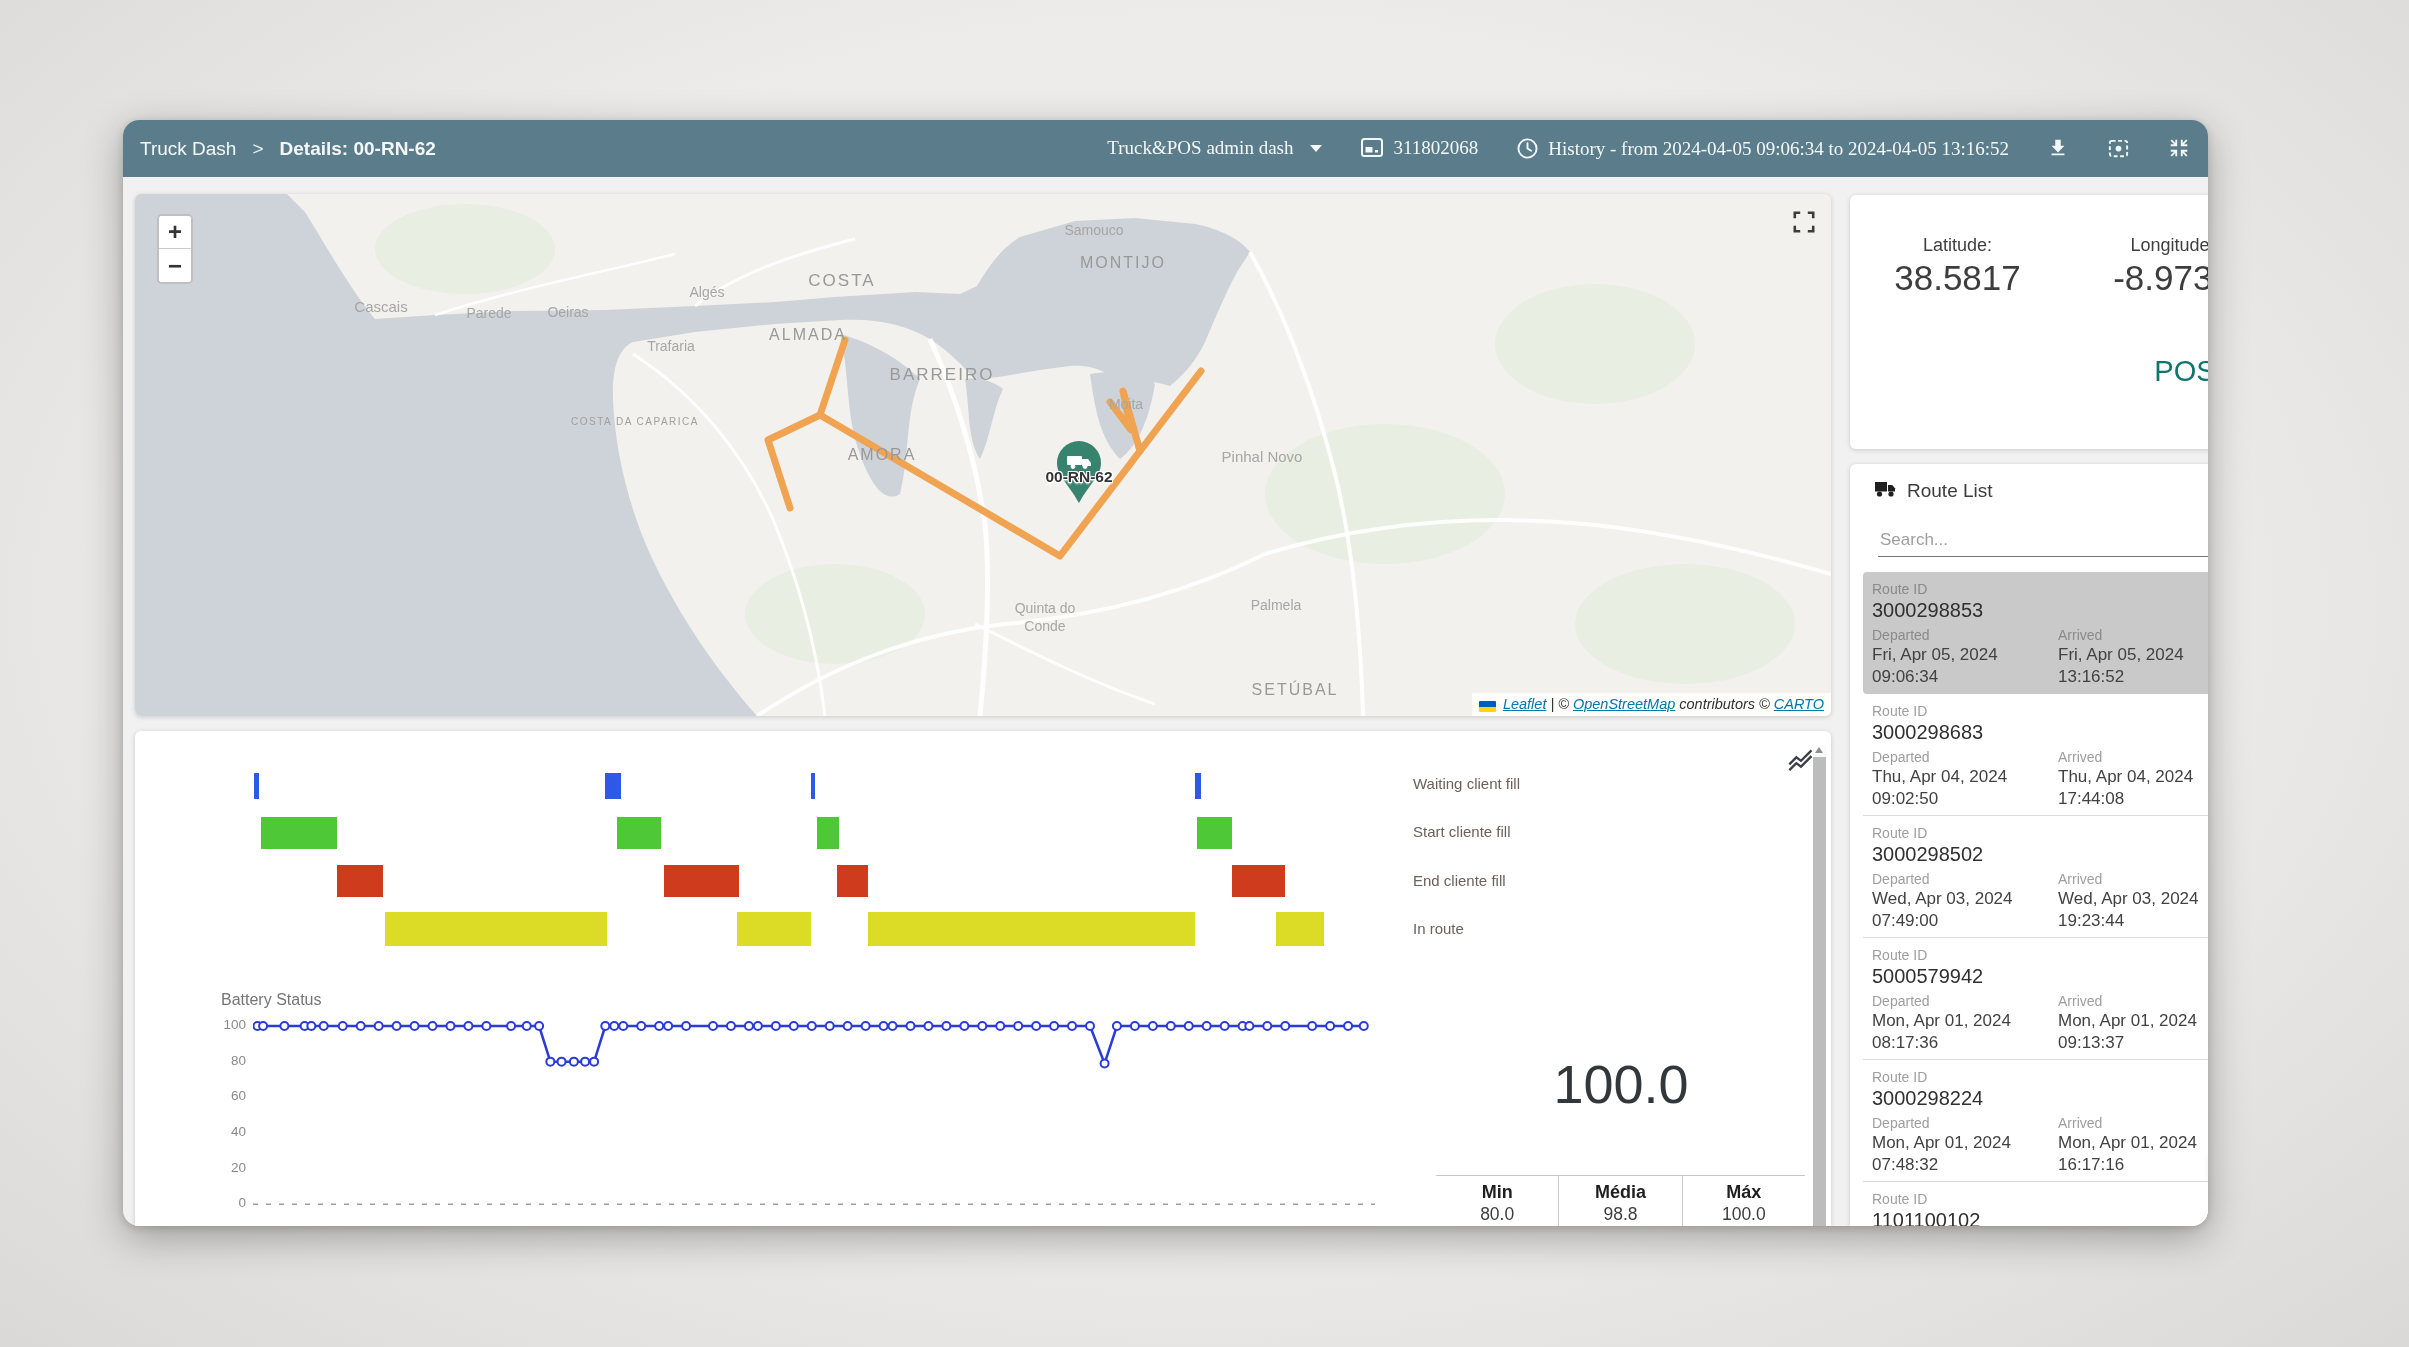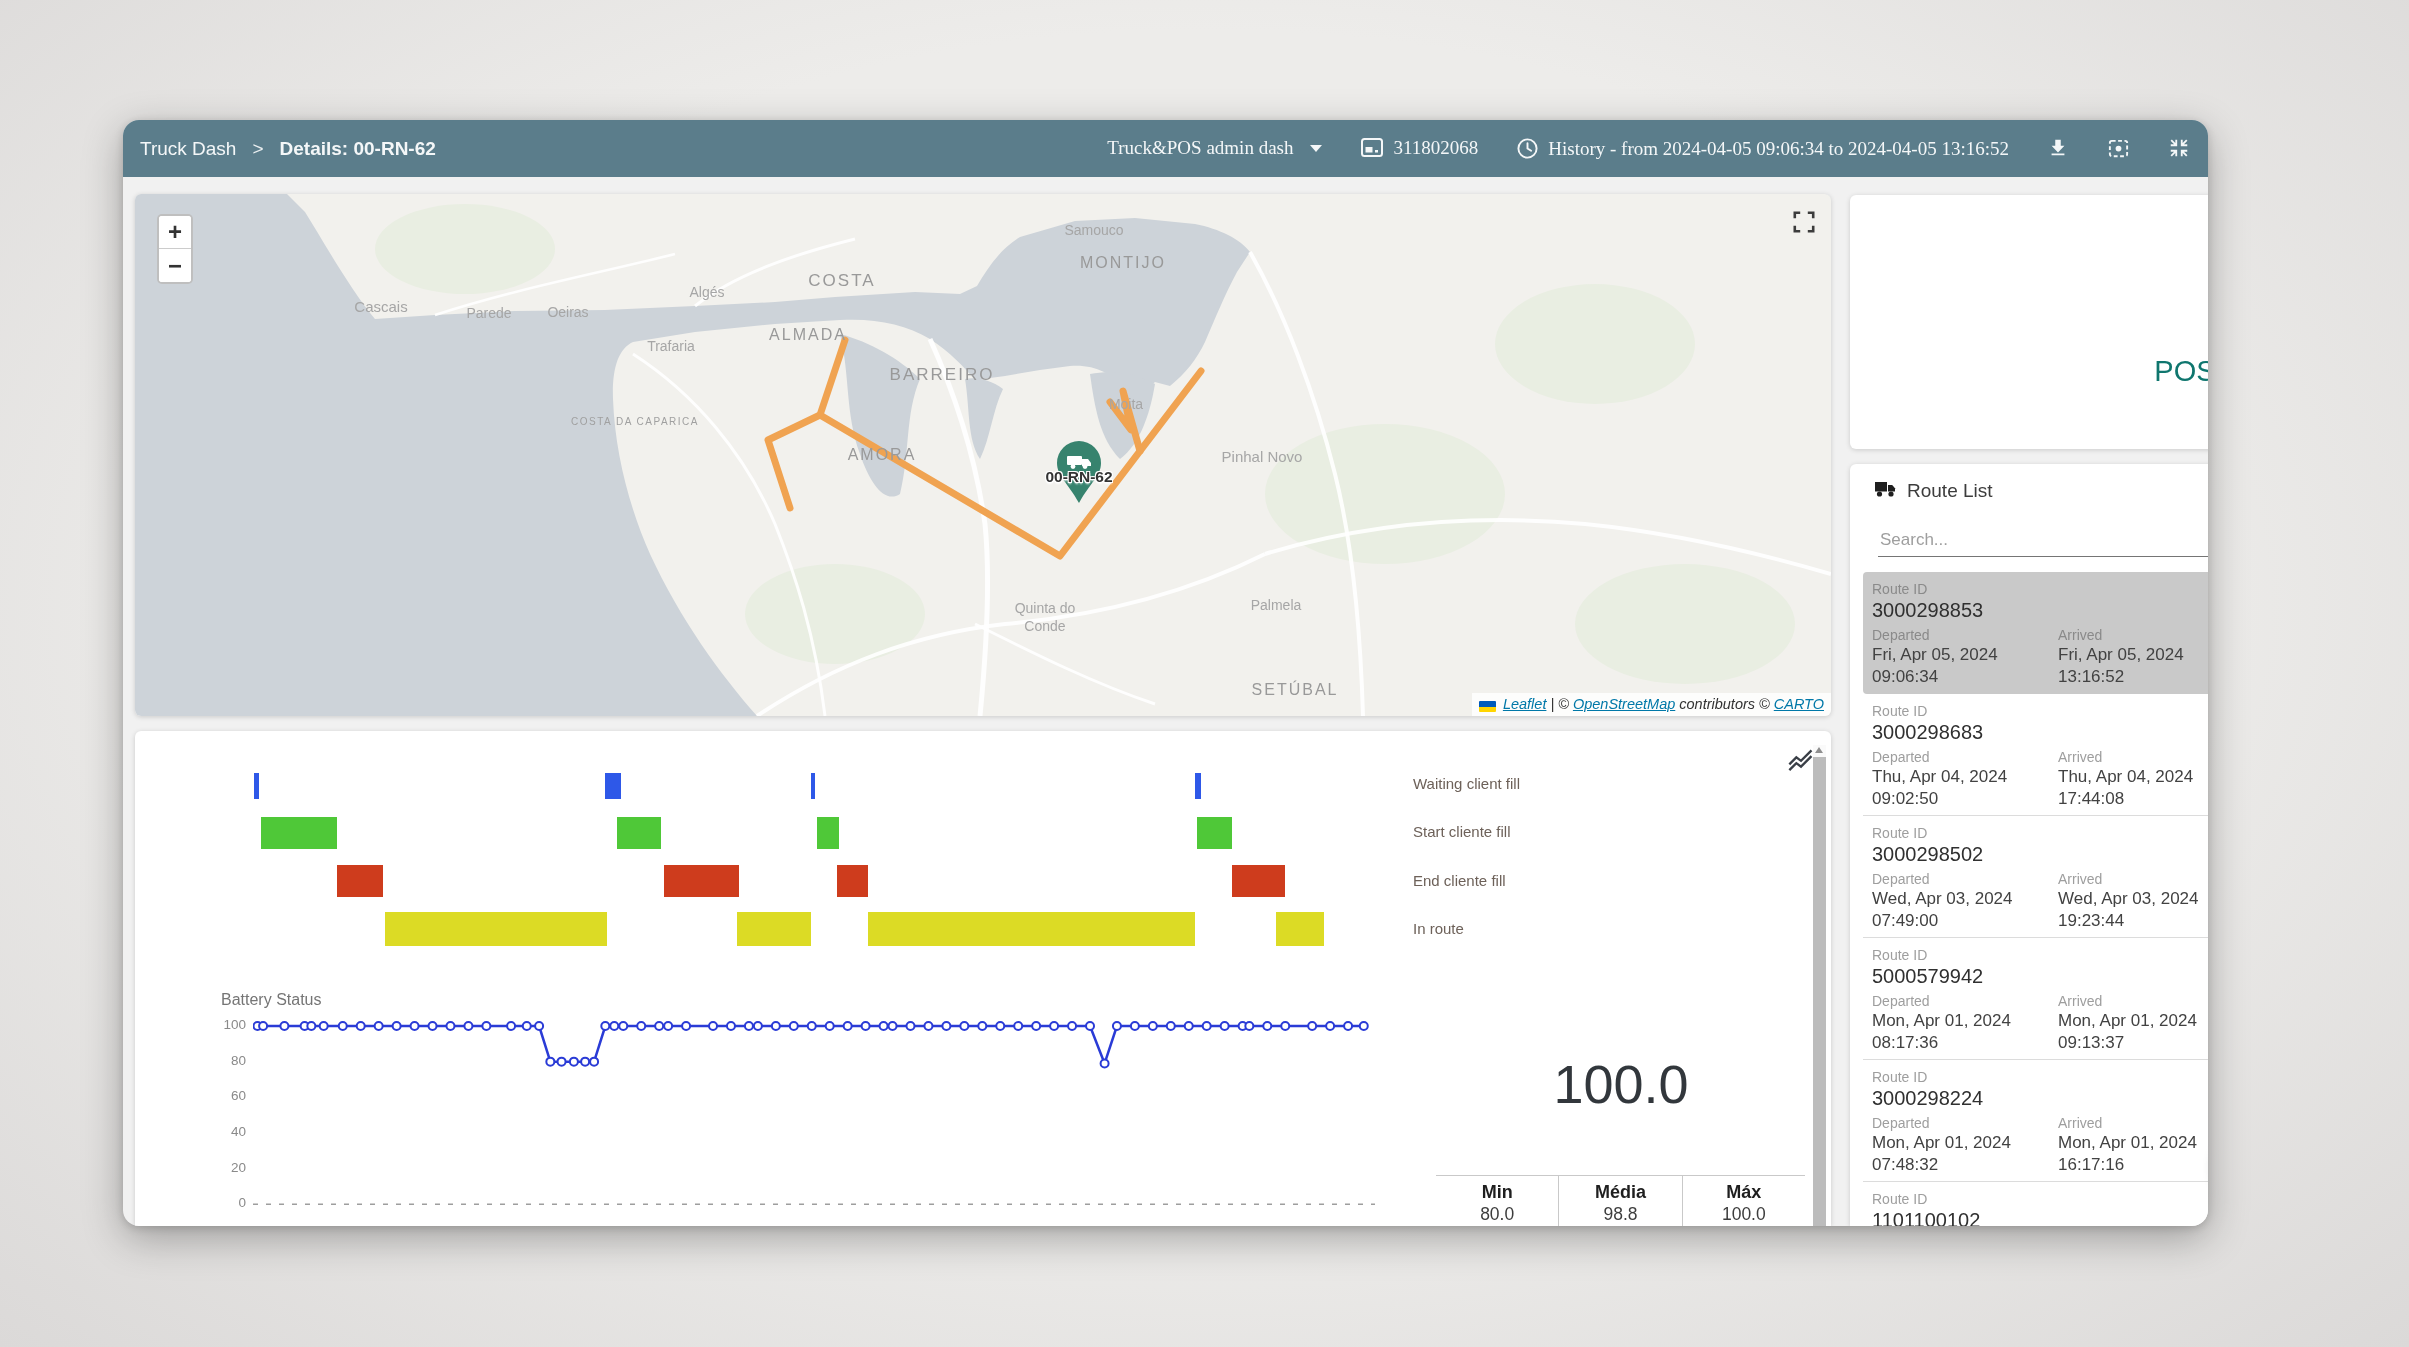--- a/index.html
+++ b/index.html
@@ -400,20 +400,30 @@
         </div>
       </div>
 
     <div class="chart-scrollbar">
       <span class="arrow"></span>
       <span class="thumb"></span>
     </div>
   </div>
 
   <div class="card pos-card">
+    <div class="pos-grid">
+      <div class="pos-cell">
+        <div class="pos-label">Latitude:</div>
+        <div class="pos-value">38.5817</div>
+      </div>
+      <div class="pos-cell">
+        <div class="pos-label">Longitude:</div>
+        <div class="pos-value">-8.9734</div>
+      </div>
+    </div>
     <div class="pos-na">POS: N/A</div>
   </div>
 
   <div class="card route-card">
     <div class="rl-header">
       <span>
         <svg width="24" height="20" viewBox="0 0 24 20" fill="#1f1f1f">
           <path d="M1,3 h12 v9.5 h-12 z"></path>
           <path d="M14,6 h4.2 l2.8,3.2 v3.3 h-7 z"></path>
           <circle cx="5.5" cy="15" r="2.6"></circle>

